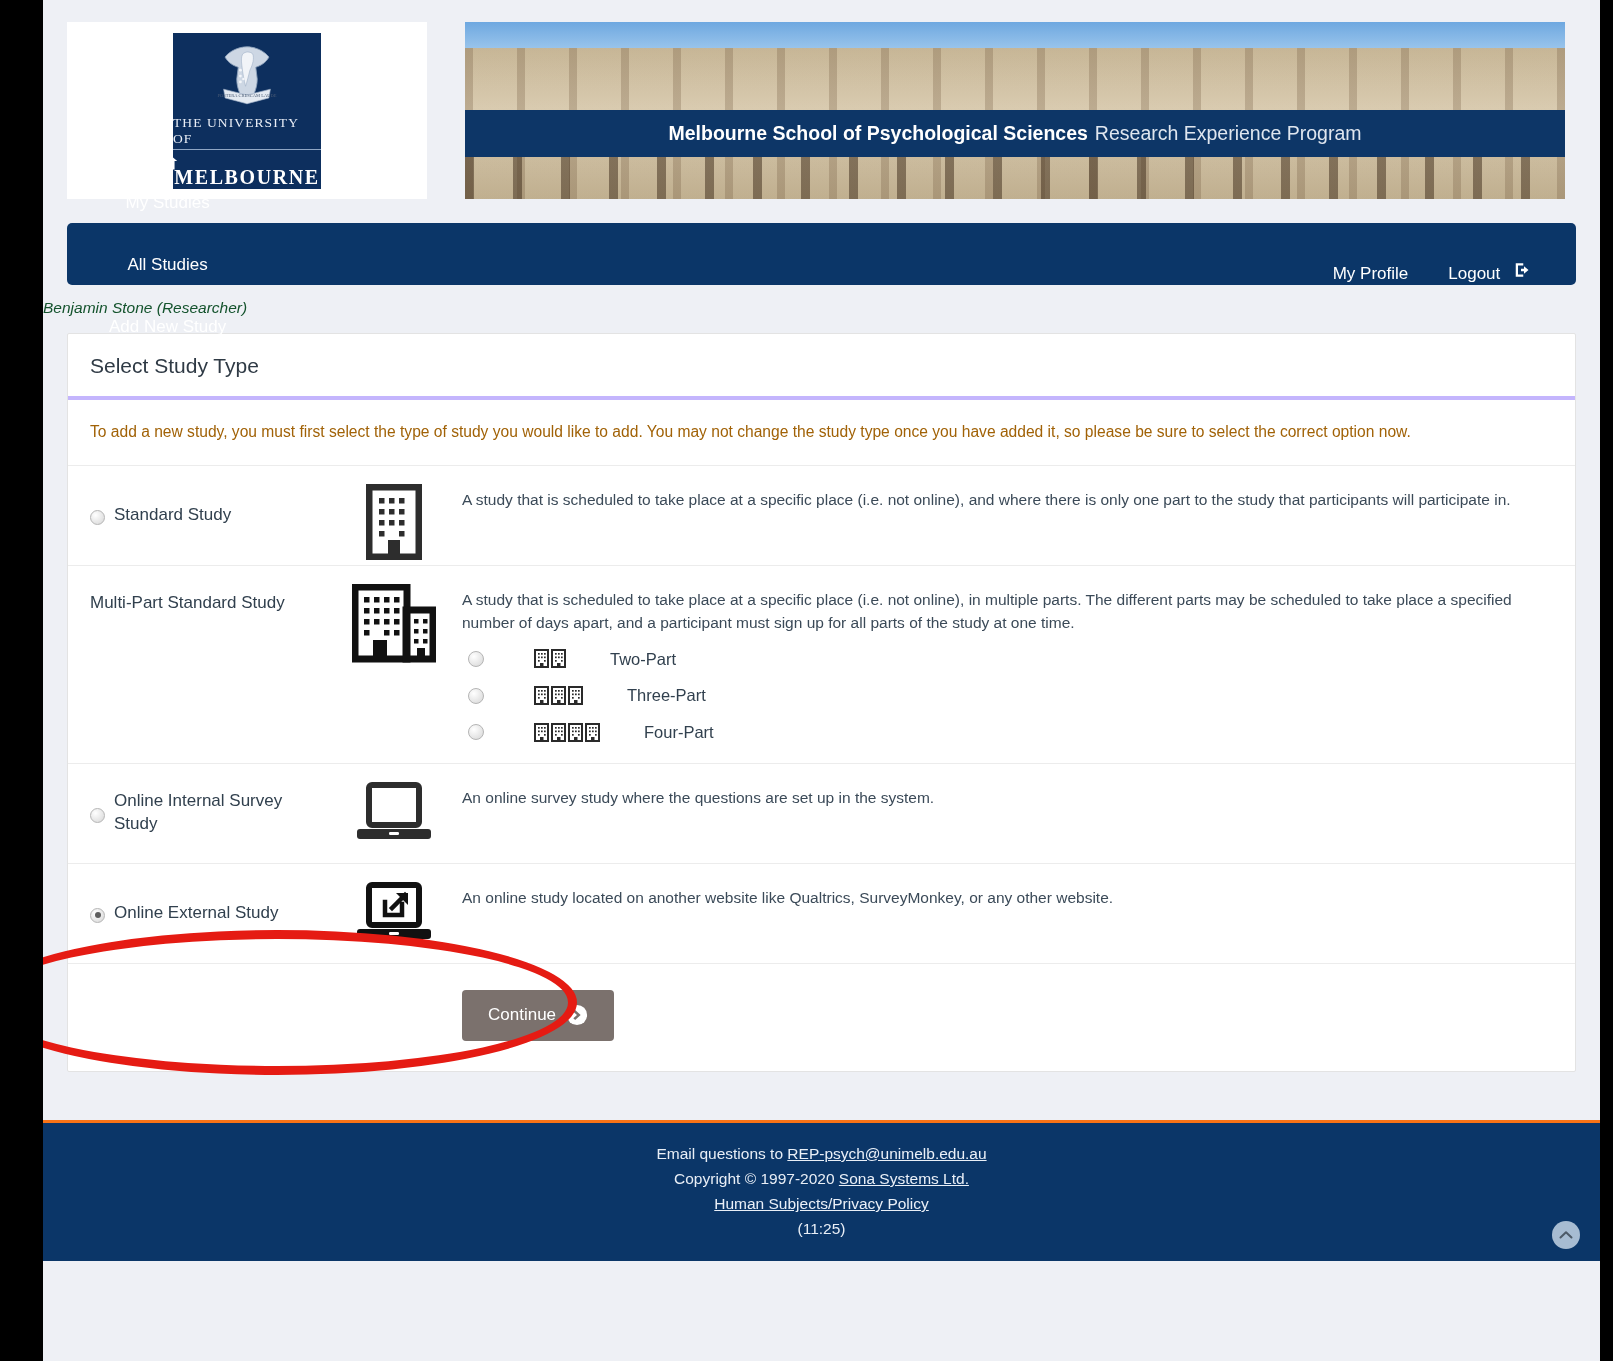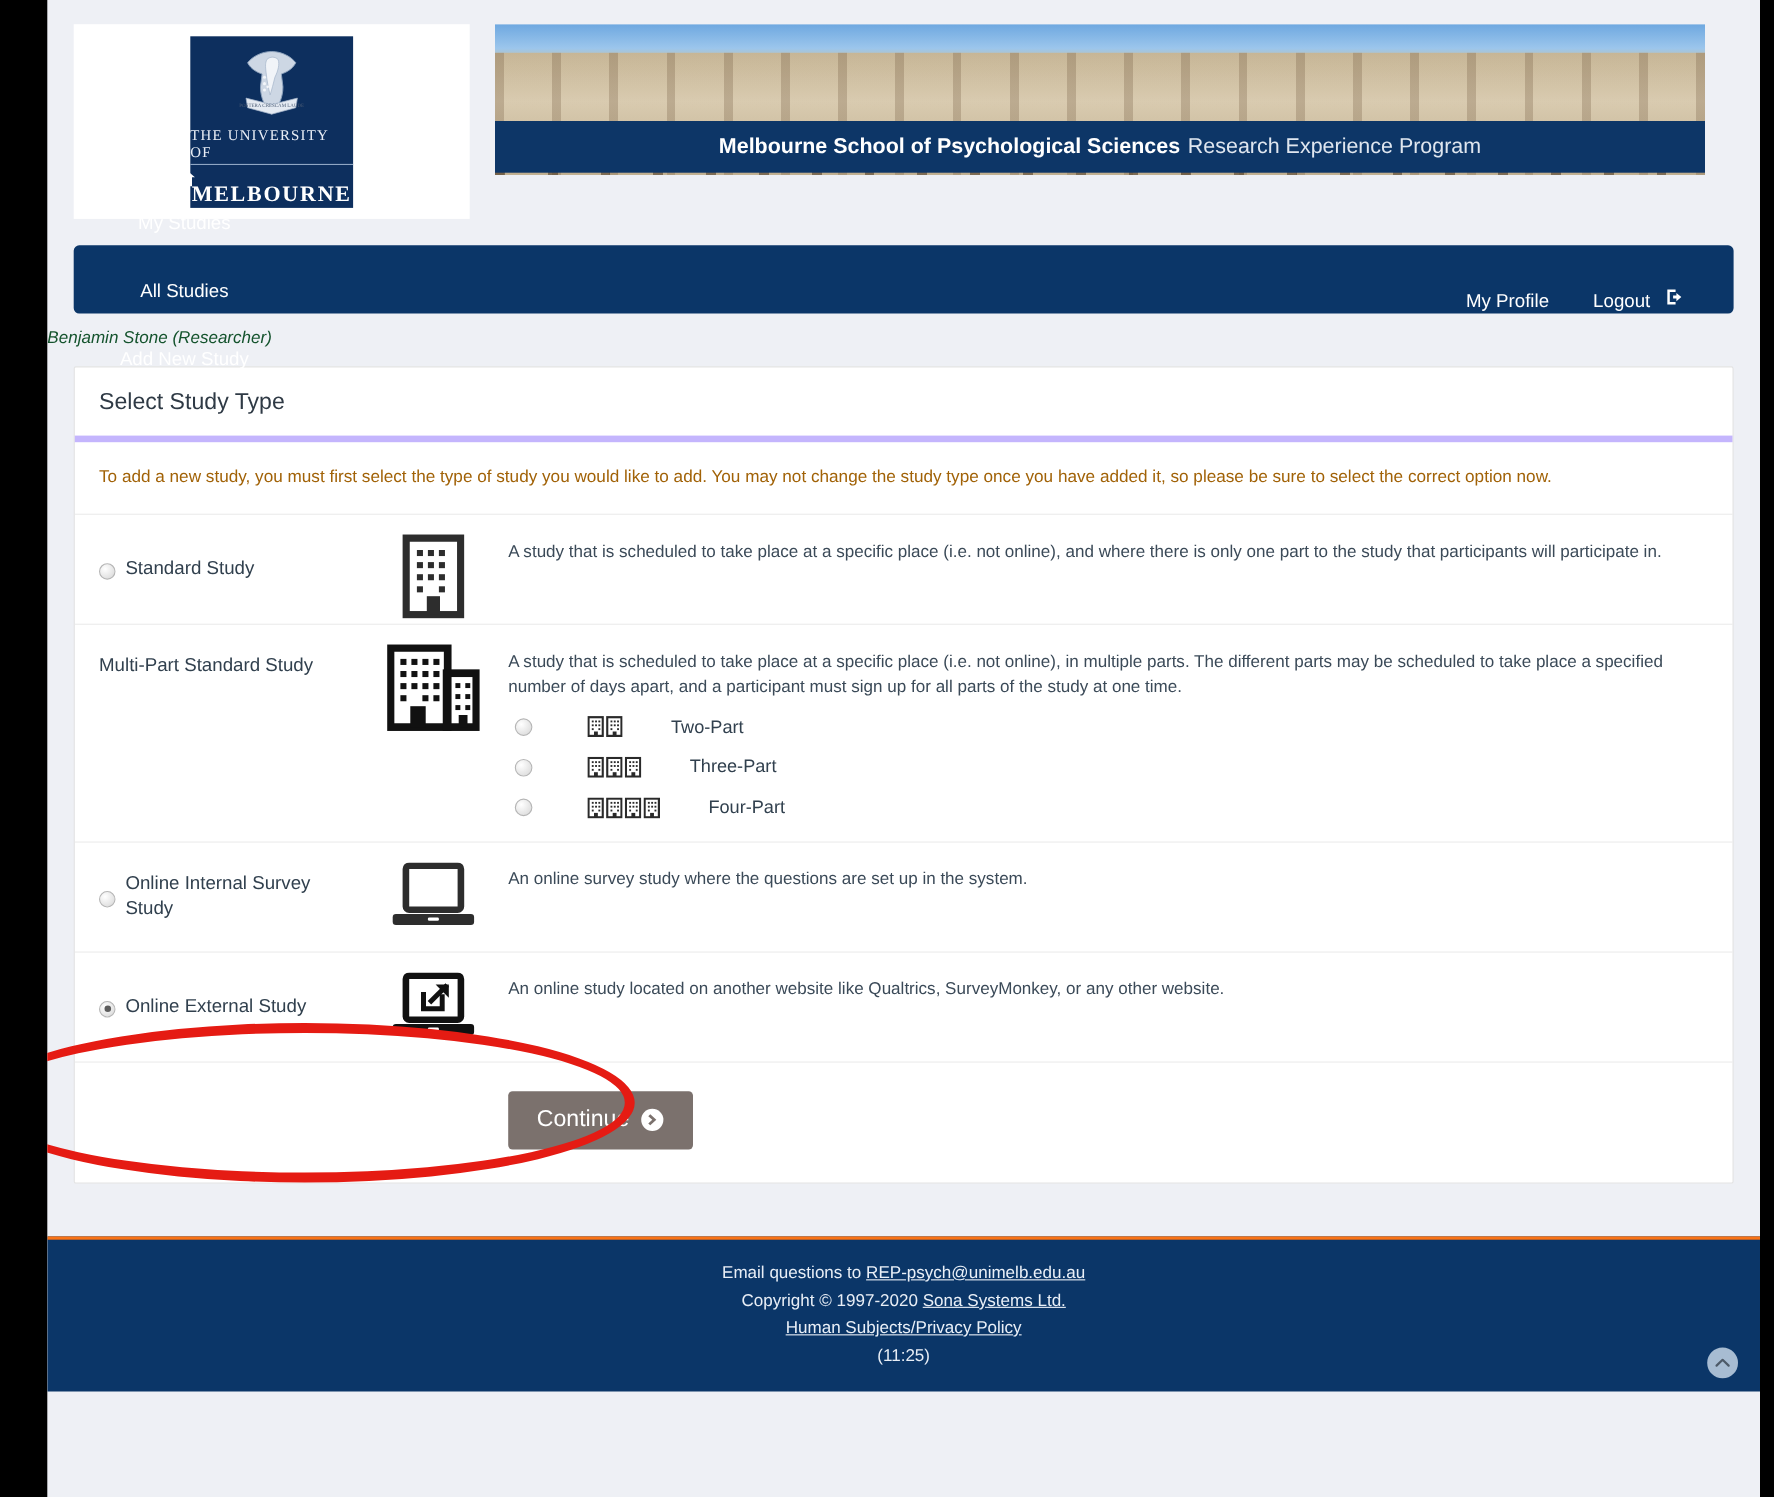--- a/index.html
+++ b/index.html
@@ -46,22 +46,22 @@
     padding-bottom: 2px; margin-top: 1px;
   }
   .logo-l2 {
     color: #fff; font-family: "Liberation Serif", serif;
     font-size: 20px; letter-spacing: 1.6px; font-weight: 700;
     margin-top: 16px;
   }
 
   .banner {
     position: relative;
-    margin-left: 23px;
-    width: 1100px; height: 137px;
+    margin-left: 38px;
+    width: 1100px; height: 177px;
     overflow: hidden;
     flex: none;
   }
   .banner-sky {
     position: absolute; inset: 0;
     background:
       linear-gradient(to bottom, #6ea8e0 0%, #9cc6ec 16%, #b9c3bd 22%, #cbbda8 30%, #d6c8ad 55%, #cbbda3 100%);
   }
   .banner-bldg {
     position: absolute; left: 0; right: 0; top: 26px; bottom: 0;
@@ -114,21 +114,21 @@
   
   .panel {
     margin: 0 24px;
     background: #fff;
     border: 1px solid #e3e3e3;
     border-radius: 2px;
   }
   .panel-head {
     padding: 20px 22px 18px 22px;
     font-size: 21px; color: #2f3a45;
-    border-bottom: 6px solid #c4b5fd;
+    border-bottom: 4px solid #c4b5fd;
   }
   .panel-intro {
     padding: 20px 22px 22px 22px;
     font-size: 15.6px; color: #a16207; line-height: 1.48;
     border-bottom: 1px solid #ececec;
   }
 
   .opt-row {
     display: flex;
     border-bottom: 1px solid #ececec;
@@ -175,21 +175,21 @@
 
   .continue-row {
     display: flex;
     padding: 26px 0 30px 0;
   }
   .continue-spacer { width: 394px; flex: none; }
   .btn-continue {
     background: #7b716d; color: #fff;
     border: none; border-radius: 4px;
     font-family: "Liberation Sans", sans-serif;
-    font-size: 21px;
+    font-size: 17px;
     padding: 14px 26px 15px 26px;
     display: inline-flex; align-items: center; gap: 10px;
     cursor: pointer;
   }
 
   
   .footer-gap { height: 48px; }
   .footer {
     background: #0b3668;
     border-top: 3px solid #f97316;

